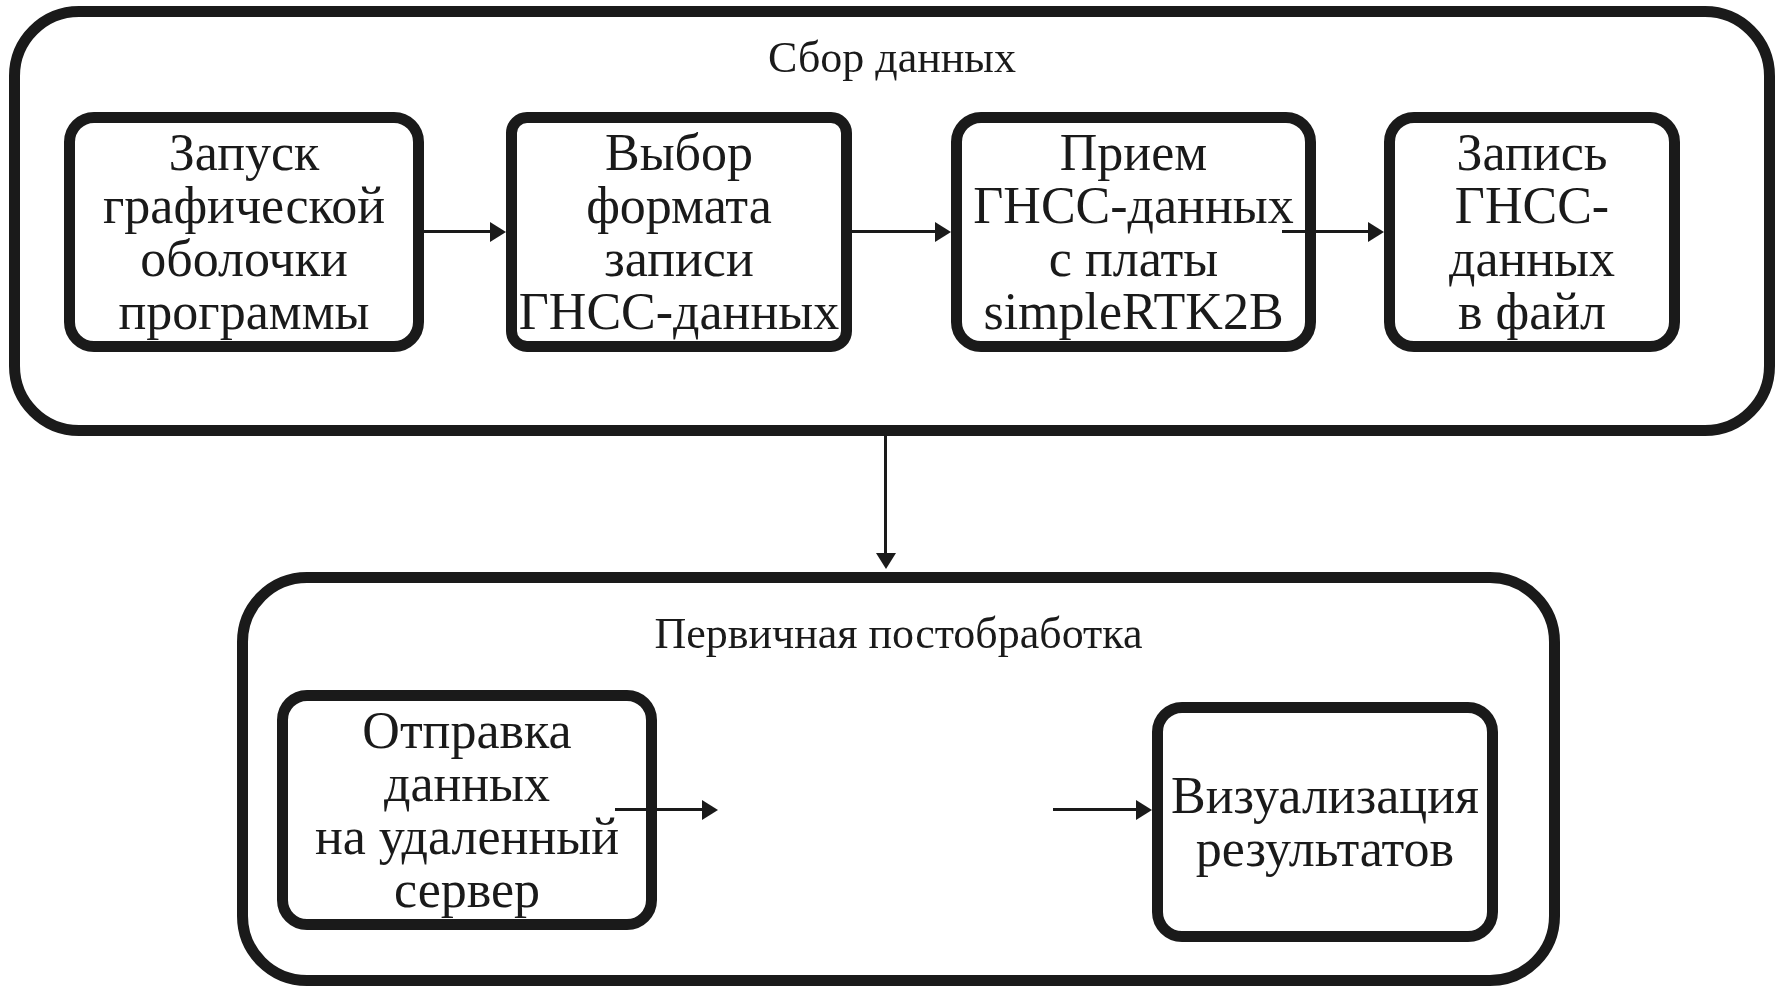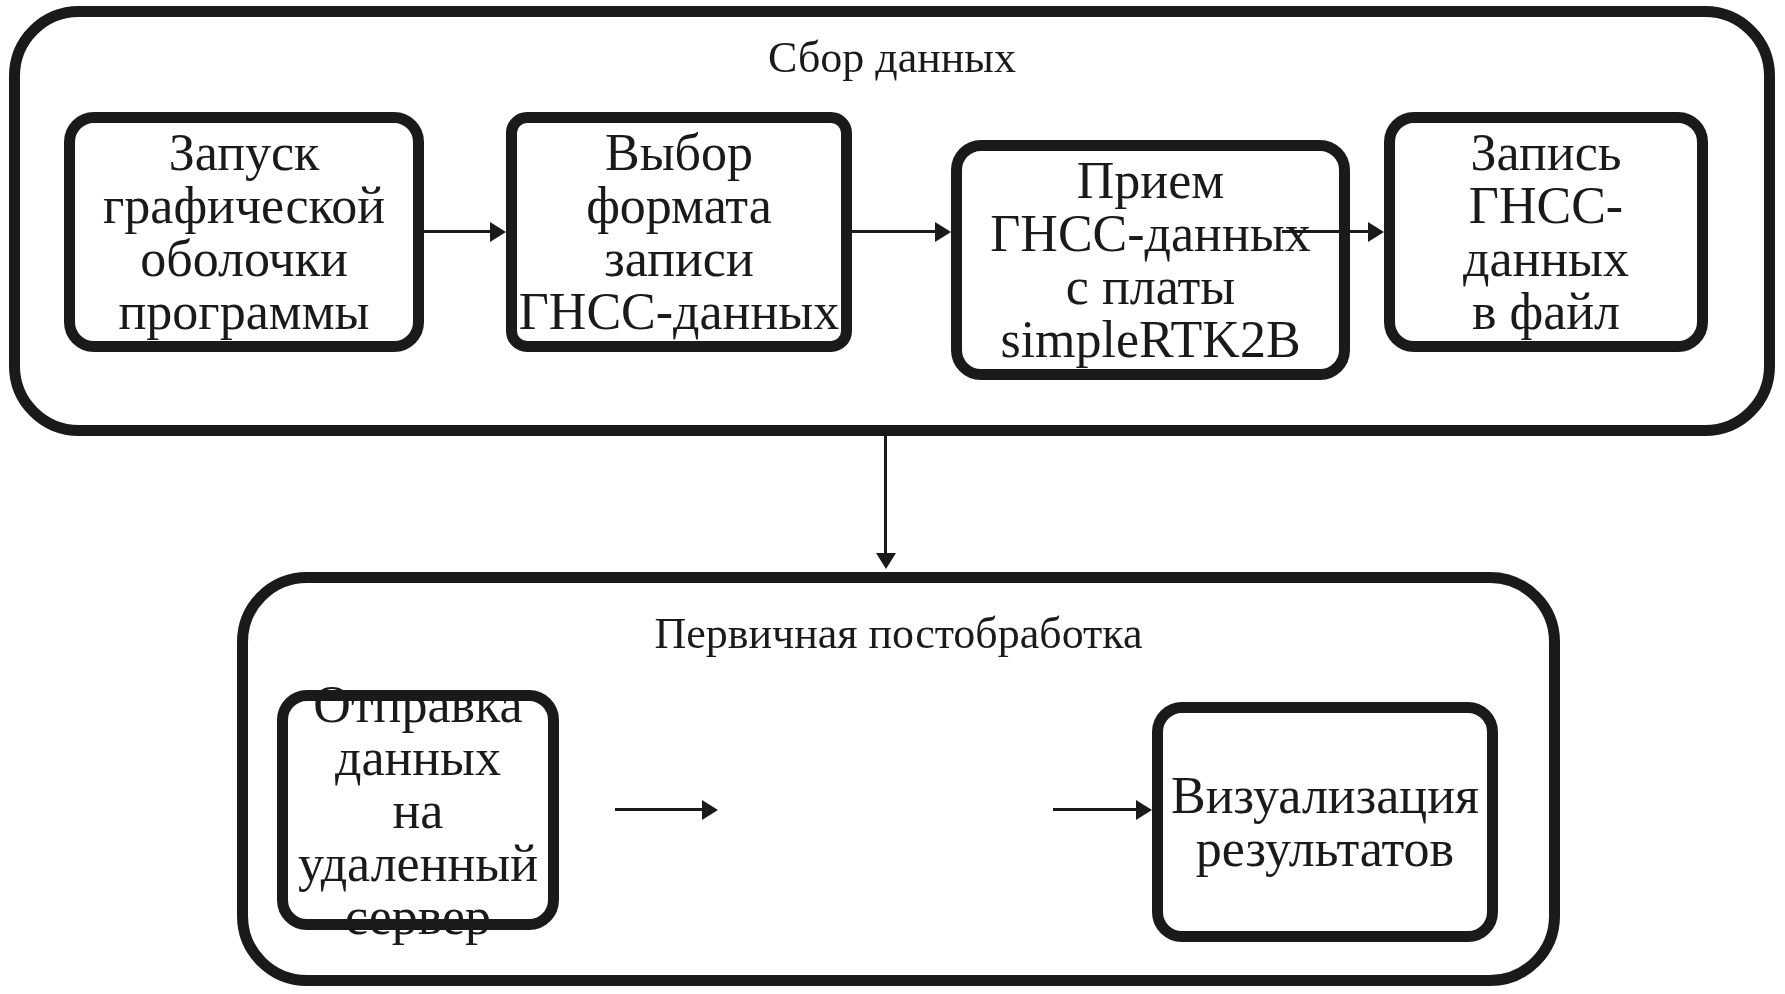--- a/index.html
+++ b/index.html
@@ -63,24 +63,24 @@
   }
   .node-label {
     font-size: 52px;
     line-height: 53px;
     white-space: pre-line;
     display: block;
   }
   
   .n1 { left: 44px;   top: 95px; width: 360px; }
   .n2 { left: 486px;  top: 95px; width: 346px; border-radius: 21px; }
-  .n3 { left: 931px;  top: 95px; width: 399px; margin-top: 28px; }
-  .n4 { left: 1364px; top: 95px; width: 324px; }
+  .n3 { left: 931px;  top: 95px; width: 365px; }
+  .n4 { left: 1364px; top: 95px; width: 296px; }
   
-  .n5 { left: 29px;  top: 107px; width: 282px; }
+  .n5 { left: 29px;  top: 107px; width: 380px; }
   .n6 { left: 470px; top: 107px; width: 335px; }
   .n7 { left: 904px; top: 107px; width: 346px; margin-top: 12px; }
   
   .arrow-h {
     position: absolute;
     height: 3px;
     background: #1a1a1a;
   }
   .arrow-h::after {
     content: "";

